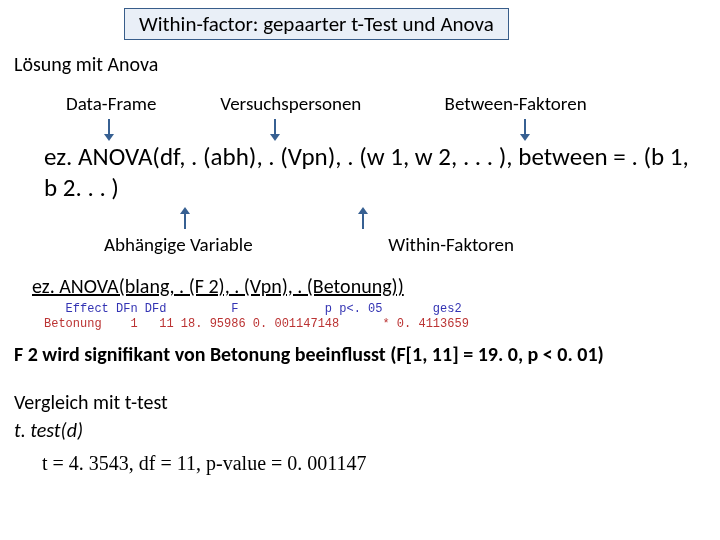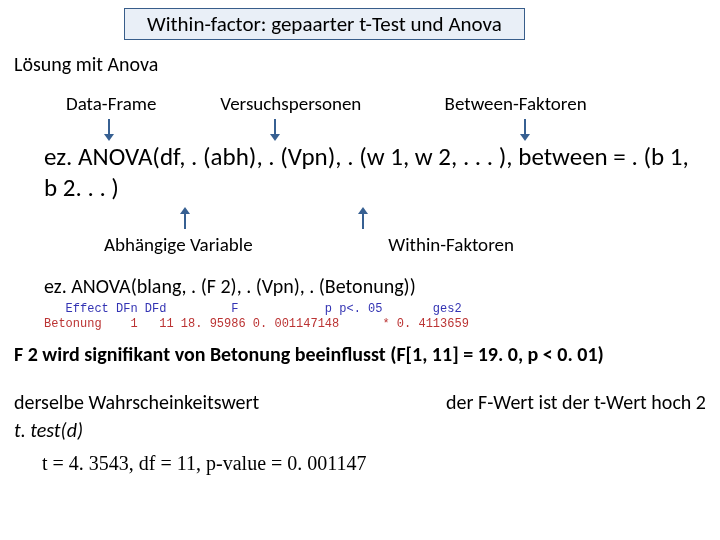--- a/index.html
+++ b/index.html
@@ -9,21 +9,21 @@
     height: 540px;
     box-sizing: border-box;
     font-family: Calibri, Arial, sans-serif;
     font-size: 19px;
     color: #000;
     background: #fff;
   }
   .title-box {
     border: 1px solid #385d8a;
     background: #e9eff7;
-    padding: 2px 22px;
+    padding: 2px 14px;
     display: inline-block;
     font-size: 21px;
     margin-left: 110px;
   }
   .subtitle {
     margin-top: 12px;
     font-size: 20px;
   }
   .labels1 {
     margin-top: 16px;
@@ -56,22 +56,23 @@
   .code {
     font-size: 25px;
     margin-left: 30px;
   }
   .labels2 {
     margin-top:4px;
     margin-left:60px;
   }
   .code2 {
     font-size: 20px;
-    margin-left: 30px;
+    margin-left: 18px;
     margin-top: 18px;
+    text-decoration: underline;
   }
   .mono {
     font-family: "Courier New", monospace;
     font-size: 12px;
     white-space: pre;
     margin-left: 30px;
     line-height: 1.25;
     margin-top:4px;
   }
   .mono .hdr { color:#3333b3; }
@@ -125,23 +126,20 @@
 </div>
 
 <div class="code2">ez. ANOVA(blang, . (F 2), . (Vpn), . (Betonung))</div>
 
 <div class="mono"><span class="hdr">   Effect DFn DFd         F            p p&lt;. 05       ges2</span>
 <span class="num">Betonung    1   11 18. 95986 0. 001147148      * 0. 4113659</span></div>
 
 <div class="concl">F 2 wird signifikant von Betonung beeinflusst (F[1, 11] = 19. 0, p &lt; 0. 01)</div>
 
 <div class="vgl">
-  <div class="vgl2line">
-    <span>derselbe Wahrscheinkeitswert</span>
-    <span>der F-Wert ist der t-Wert hoch 2</span>
-  </div>
+  <div>Vergleich mit t-test</div>
 </div>
 
 <div class="tt">t. test(d)</div>
 <div class="tres">t = 4. 3543, df = 11, p-value = 0. 001147</div>
 
 
 
 
 </body></html>

